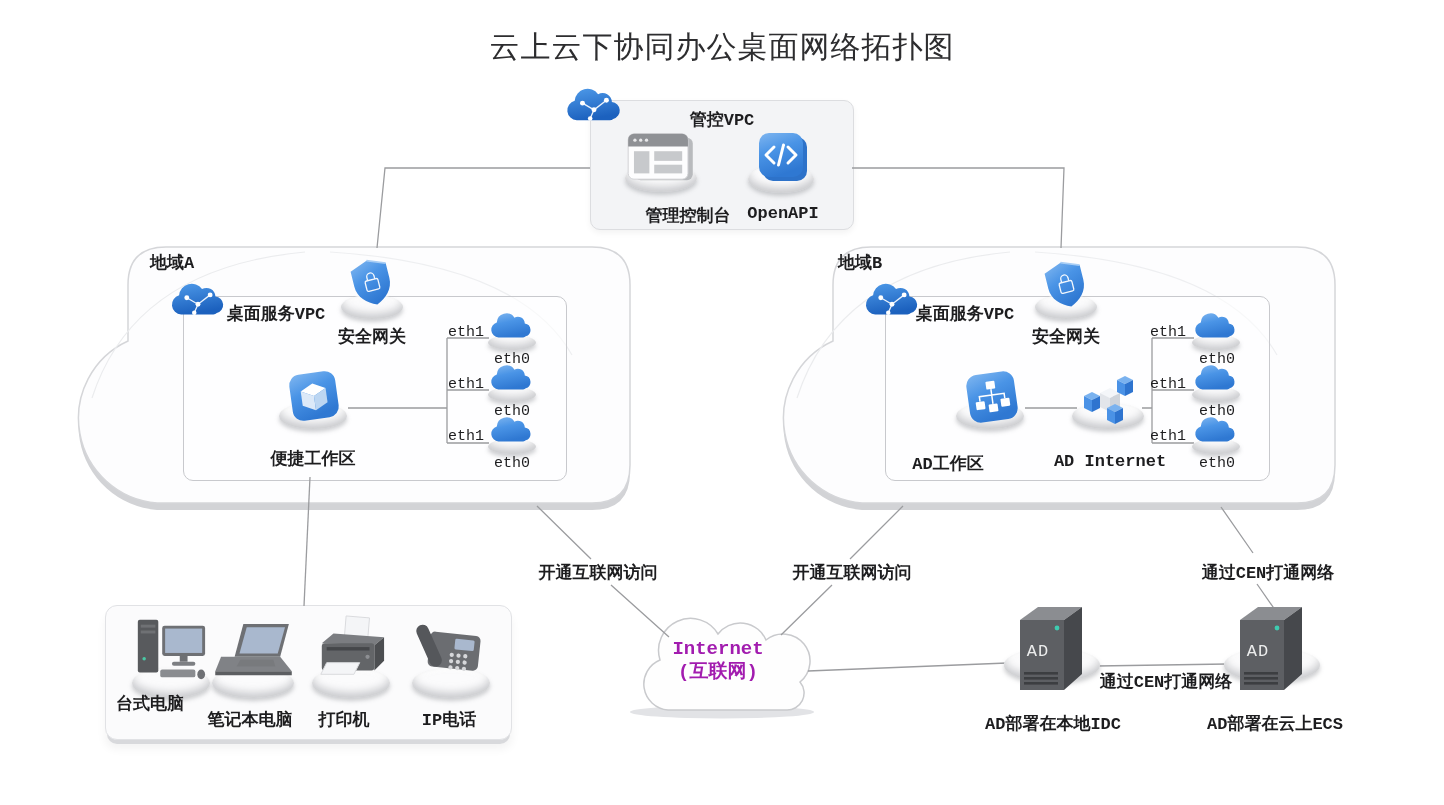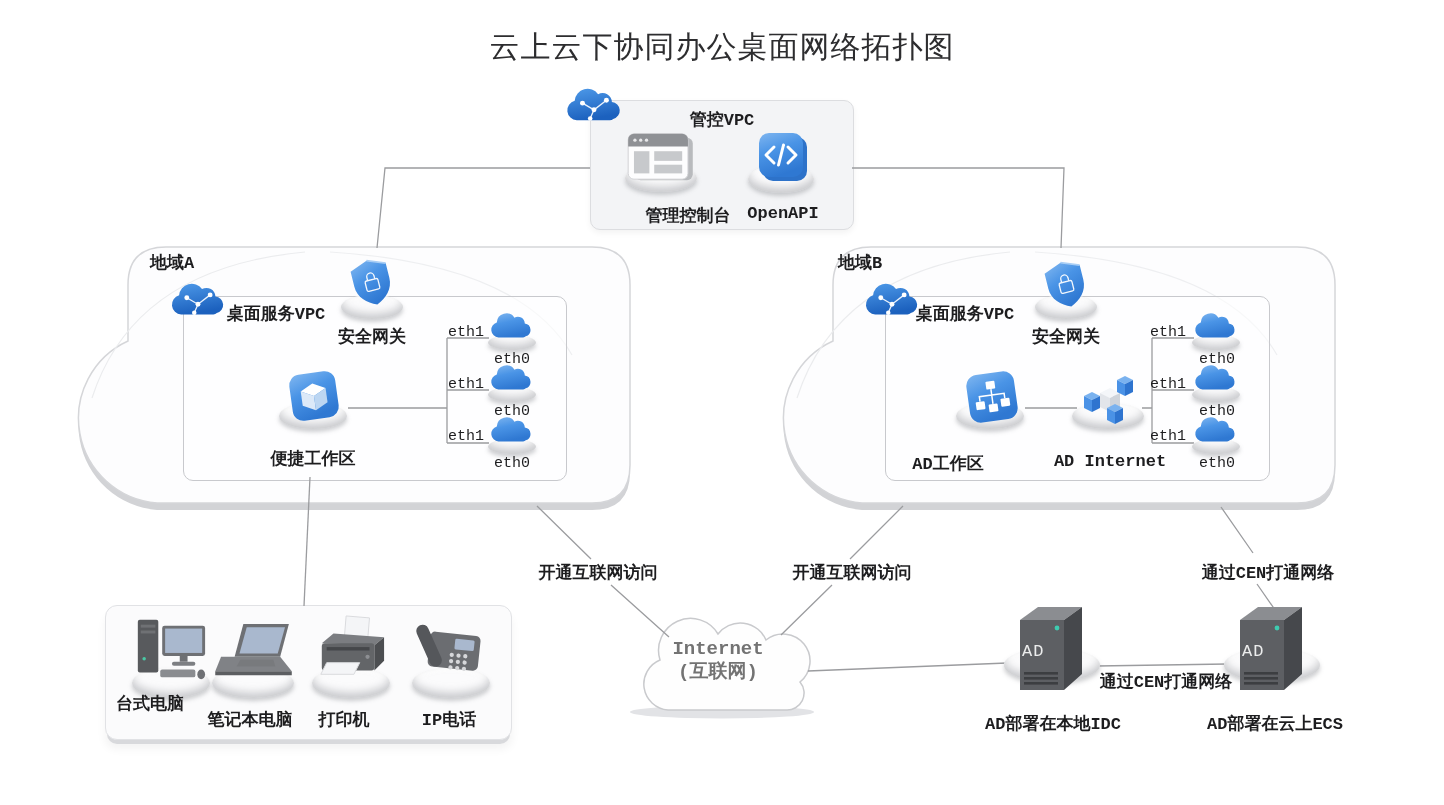--- a/index.html
+++ b/index.html
@@ -17,22 +17,22 @@
   .mgmt-box{left:590px;top:100px;width:262px;height:128px;background:#f3f4f6;
             border:1px solid #dcdde0;box-shadow:0 3px 6px rgba(0,0,0,.05);}
   .inner-vpc{background:rgba(255,255,255,.55);border:1.3px solid #c8c9cd;}
   .inner-a{left:183px;top:296px;width:382px;height:183px;}
   .inner-b{left:885px;top:296px;width:383px;height:183px;}
   .devices-box{left:105px;top:605px;width:405px;height:133px;border-radius:12px;background:#fbfbfc;
                border:1px solid #e1e2e5;box-shadow:0 6px 0 -2px #d8d9dc,0 9px 10px rgba(0,0,0,.05);}
   .ped{position:absolute;border-radius:50%;background:#fbfbfc;
        box-shadow:inset 0 -5px 8px rgba(158,160,166,.55),inset 0 3px 3px #ffffff,0 3px 4px rgba(118,120,126,.35);}
   .net-text{position:absolute;left:718px;top:638px;transform:translateX(-50%);
-            text-align:center;font-size:19px;line-height:23px;font-weight:600;color:#737373;}
-  .ad-badge{position:absolute;width:32px;text-align:left;font-size:17px;font-weight:500;
+            text-align:center;font-size:19px;line-height:23px;font-weight:600;color:#a21caf;}
+  .ad-badge{position:absolute;width:32px;text-align:center;font-size:17px;font-weight:500;
             color:#eceded;letter-spacing:1px;}
   .two-line{text-align:center;line-height:21px;transform:translateX(-50%);}
 </style>
 </head>
 <body>
 
 <div class="canvas">
 
   <svg width="0" height="0" style="position:absolute" aria-hidden="true">
     <defs>

